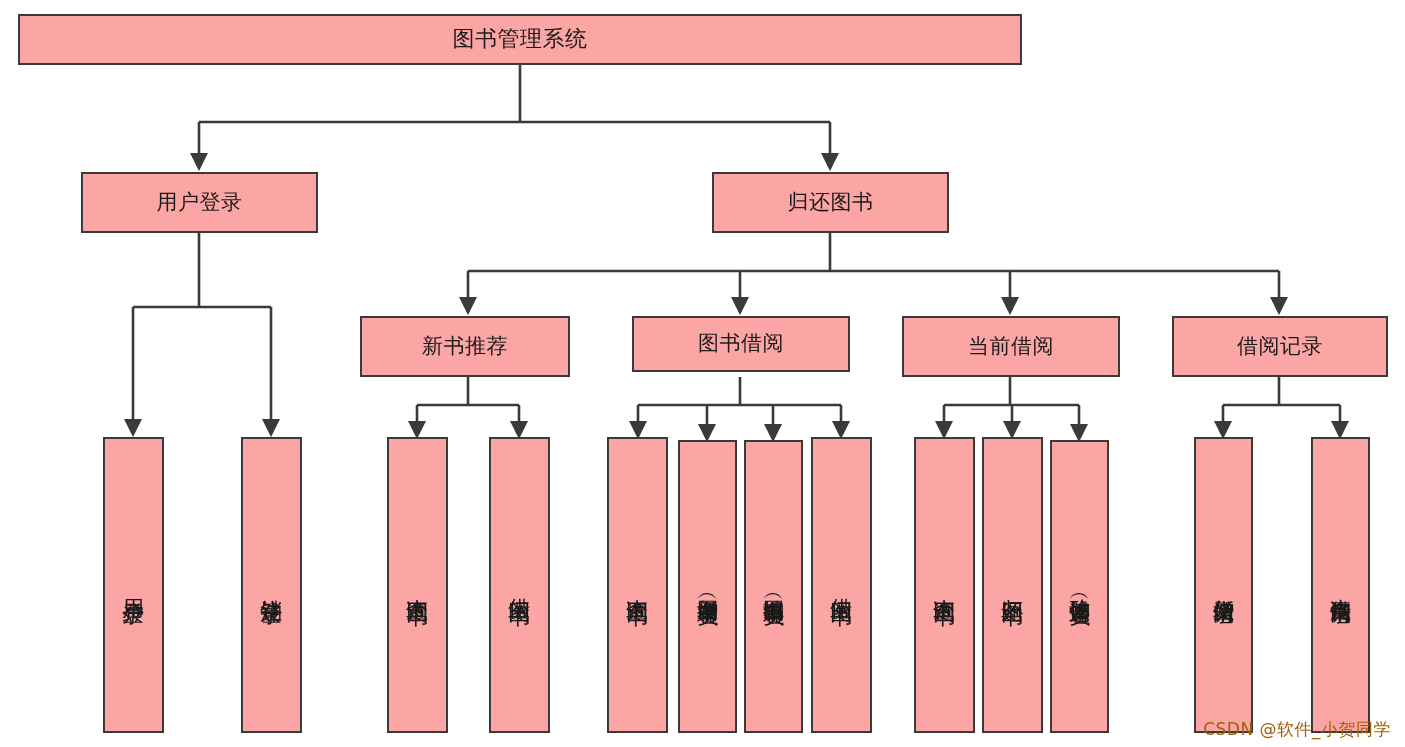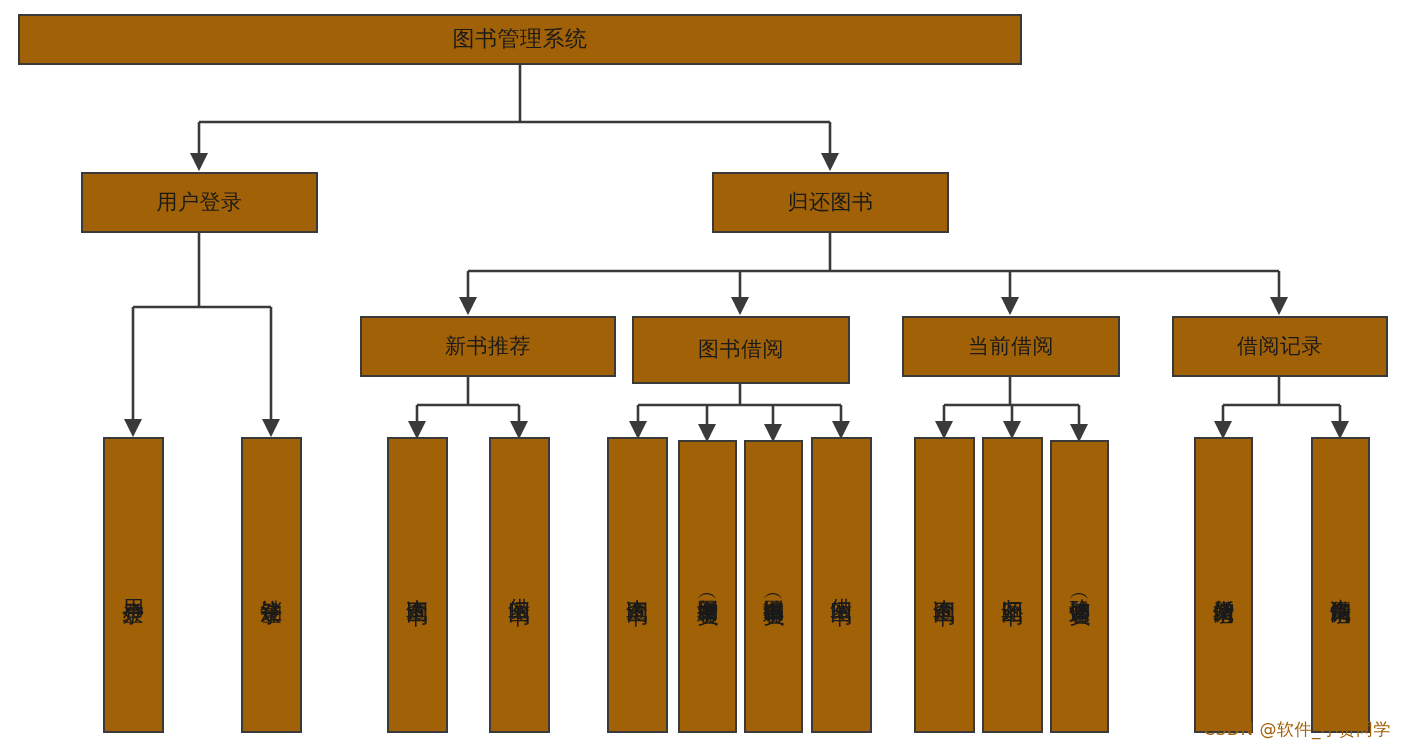--- a/index.html
+++ b/index.html
@@ -22,21 +22,21 @@
     position: absolute;
     left: 0;
     top: 0;
     width: 1405px;
     height: 747px;
     pointer-events: none;
   }
   .node {
     position: absolute;
     box-sizing: border-box;
-    background: #a16207;
+    background: #fca5a5;
     border: 2px solid #3a3a3a;
     display: flex;
     align-items: center;
     justify-content: center;
     color: #1a1a1a;
   }
   .node-label {
     display: block;
     text-align: center;
     line-height: 1.22;
@@ -138,24 +138,24 @@
     <span class="node-label">图书管理系统</span>
   </div>
 
   <div class="node node-h" style="left:81px; top:172px; width:237px; height:61px;">
     <span class="node-label">用户登录</span>
   </div>
   <div class="node node-h" style="left:712px; top:172px; width:237px; height:61px;">
     <span class="node-label">归还图书</span>
   </div>
 
-  <div class="node node-h" style="left:360px; top:316px; width:256px; height:61px;">
+  <div class="node node-h" style="left:360px; top:316px; width:210px; height:61px;">
     <span class="node-label">新书推荐</span>
   </div>
-  <div class="node node-h" style="left:632px; top:316px; width:218px; height:68px;">
+  <div class="node node-h" style="left:632px; top:316px; width:218px; height:56px;">
     <span class="node-label">图书借阅</span>
   </div>
   <div class="node node-h" style="left:1172px; top:316px; width:216px; height:61px;">
     <span class="node-label">借阅记录</span>
   </div>
   <div class="node node-h" style="left:902px; top:316px; width:218px; height:61px;">
     <span class="node-label">当前借阅</span>
   </div>
 
   <div class="node node-v" style="left:103px; top:437px; width:61px; height:296px;">

